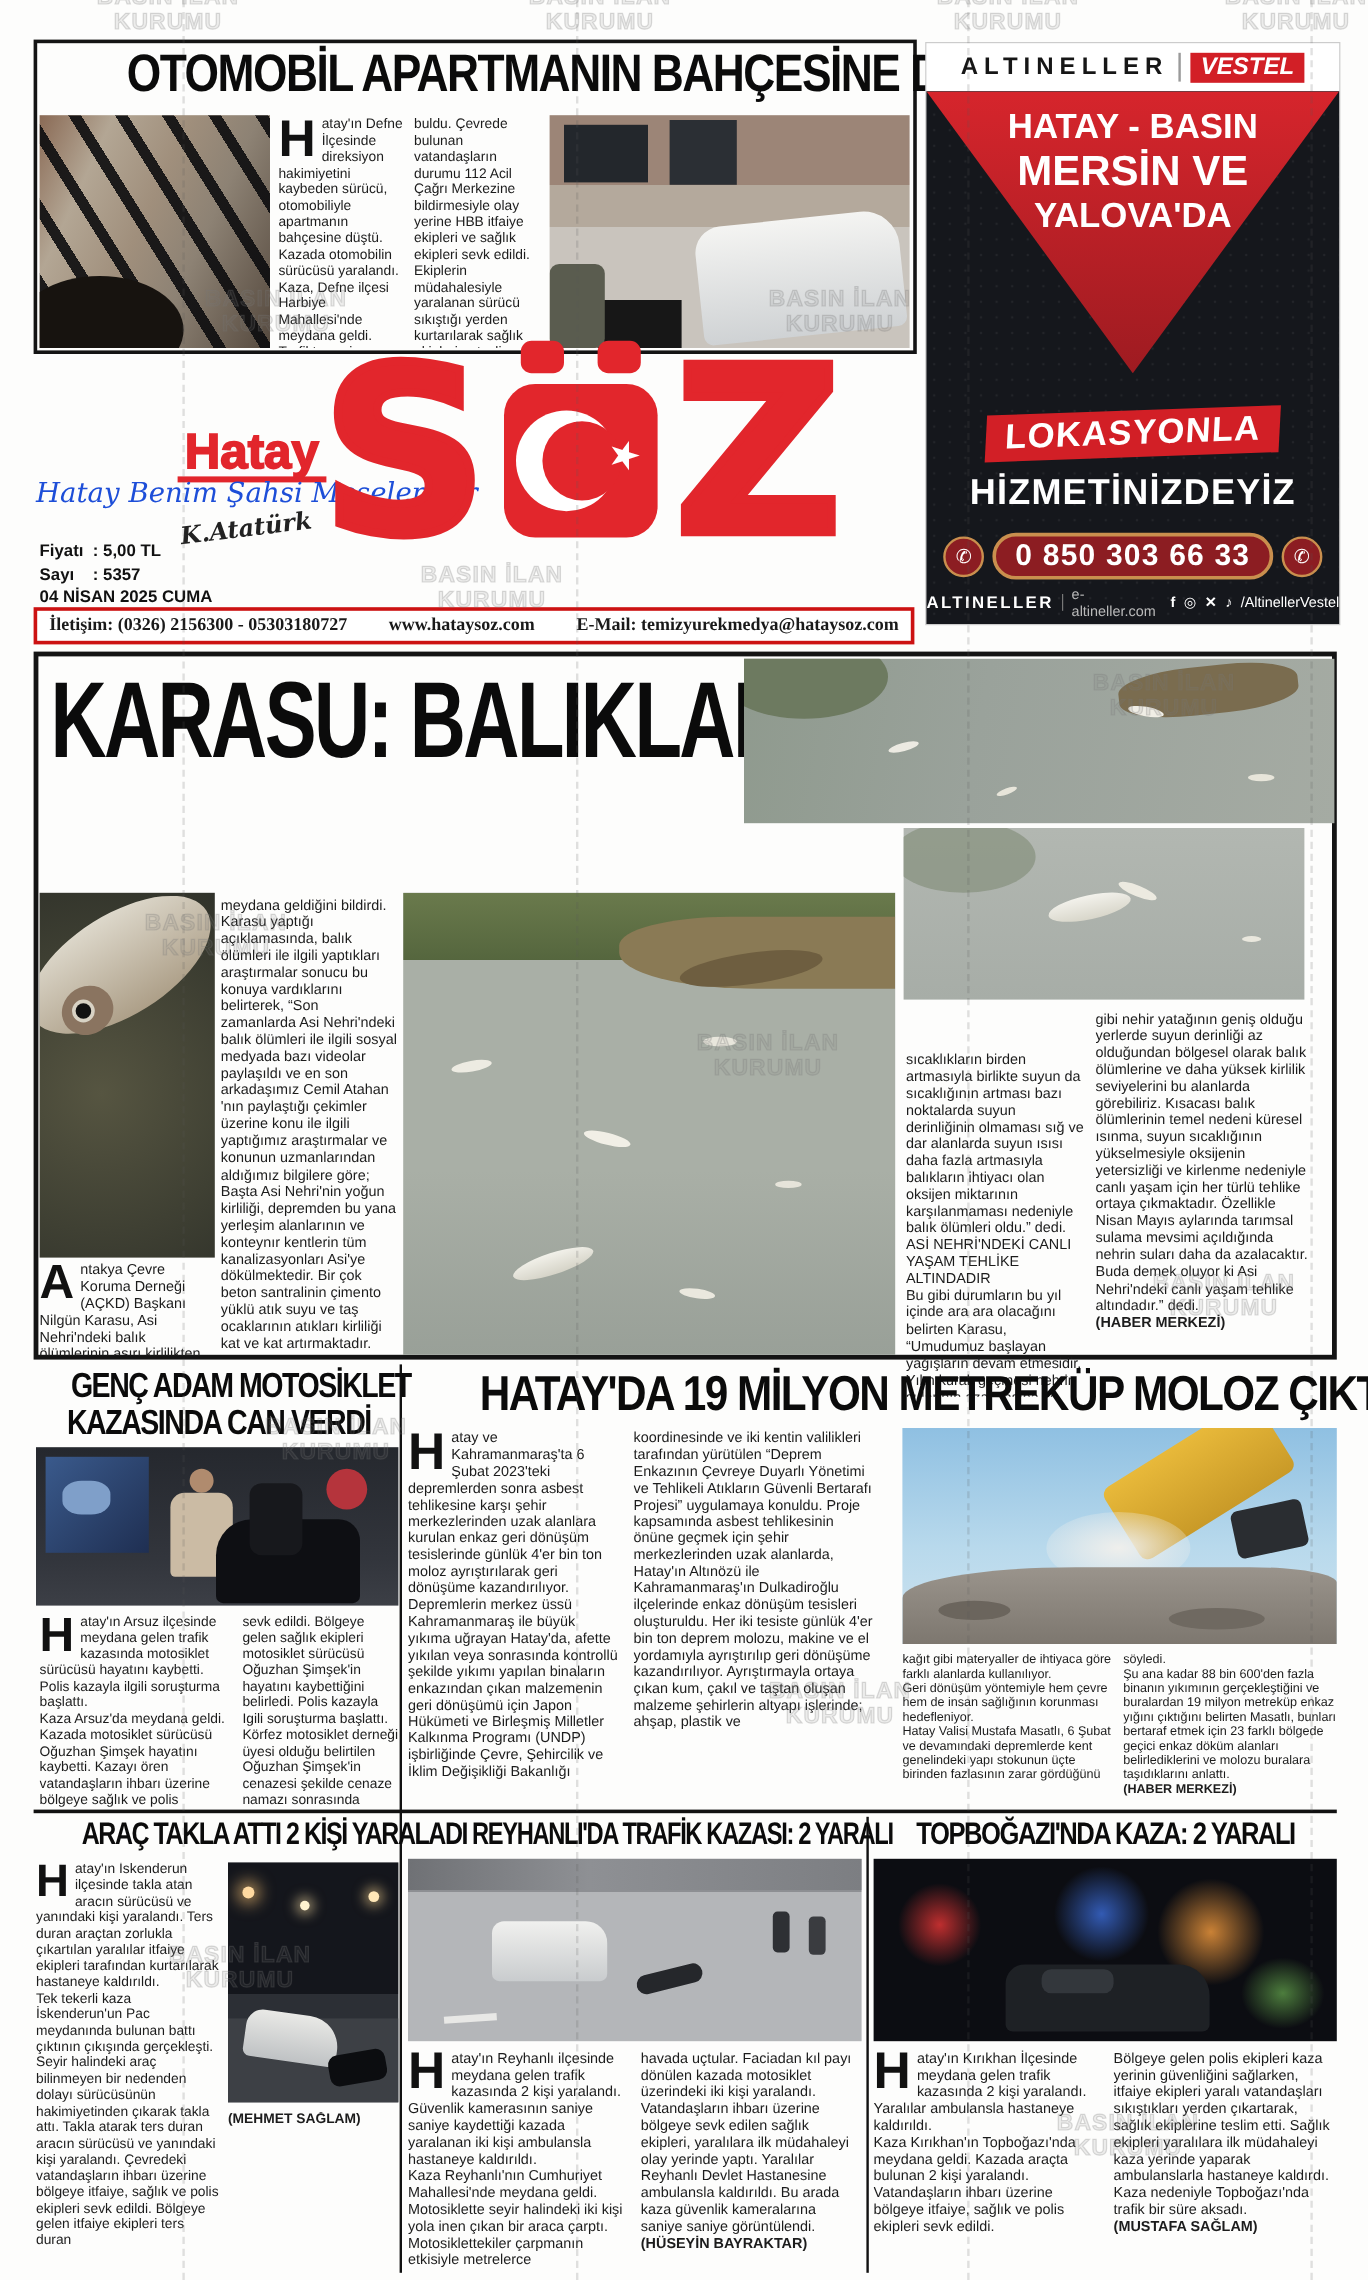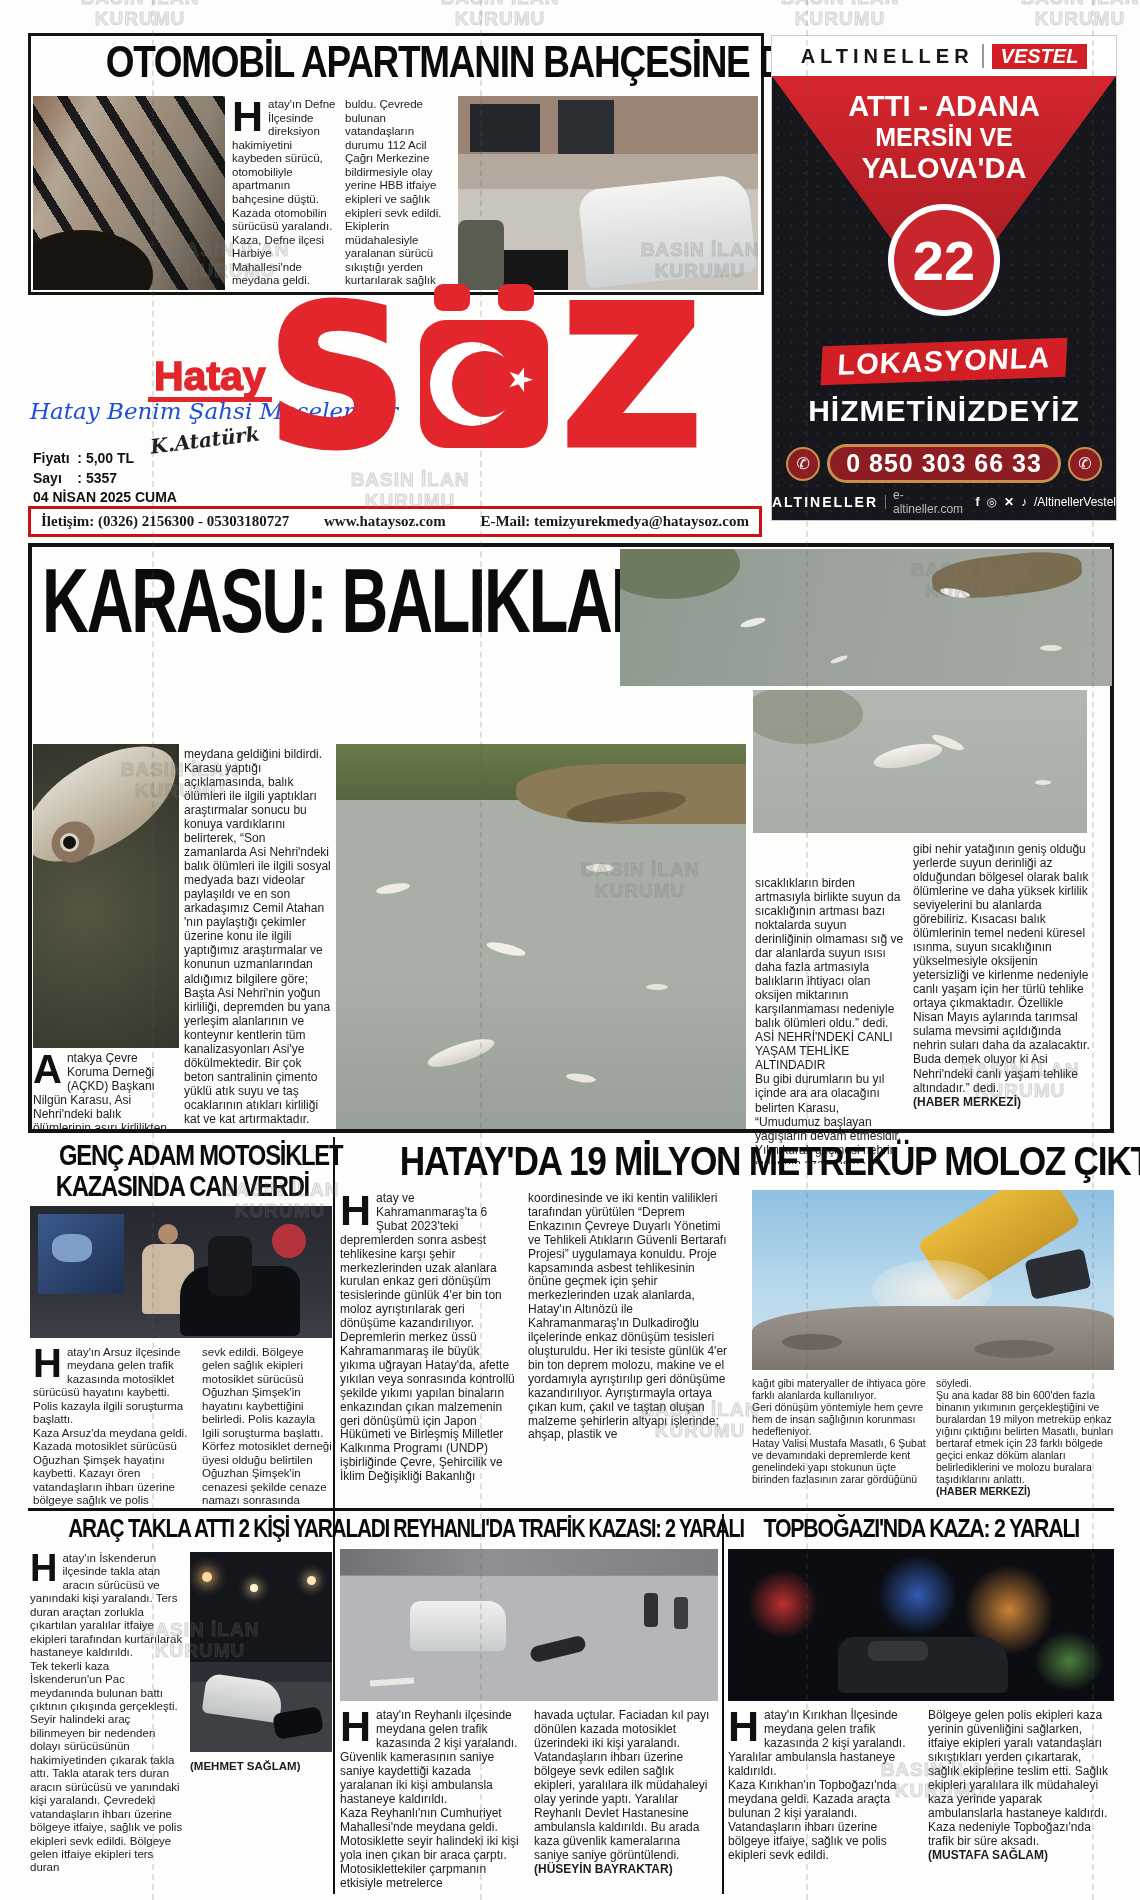--- a/index.html
+++ b/index.html
@@ -61,26 +61,23 @@
   <div class="abs" style="left:772px;top:36px;width:344px;height:484px;background:#fff;box-shadow:0 0 0 1px #ccc">
     <div style="height:40px;display:flex;align-items:center;justify-content:center;gap:8px">
       <span style="font-weight:800;font-size:20px;letter-spacing:5px;color:#161616">ALTINELLER</span>
       <span style="width:2px;height:24px;background:#9a9a9a"></span>
       <span style="font-weight:800;font-style:italic;font-size:20px;color:#fff;background:#d21f26;padding:1px 9px">VESTEL</span>
     </div>
     <div style="position:relative;height:444px;background:#15171c;overflow:hidden">
       <div style="position:absolute;inset:0;background:radial-gradient(rgba(255,255,255,.06) 1.2px,transparent 1.3px);background-size:13px 13px"></div>
       <div style="position:absolute;left:0;top:0;width:100%;height:235px;background:linear-gradient(#d6252c,#9e1b21);clip-path:polygon(0 0,100% 0,50% 100%)"></div>
       <div style="position:absolute;left:0;top:14px;width:100%;text-align:center;color:#fff;font-weight:800;line-height:1.15">
-        <div style="font-size:29px">ATTI - ADANA</div>
-        <div style="font-size:25px">MERSİN VE</div>
+        <div style="font-size:29px">HATAY - BASIN</div>
+        <div style="font-size:35px">MERSİN VE</div>
         <div style="font-size:29px">YALOVA'DA</div>
-      </div>
-      <div style="position:absolute;left:50%;top:128px;transform:translateX(-50%);width:100px;height:100px;border-radius:50%;background:#c9252c;border:6px solid #fff;display:flex;align-items:center;justify-content:center">
-        <span style="color:#fff;font-size:56px;font-weight:900">22</span>
       </div>
       <div style="position:absolute;left:50%;top:266px;transform:translateX(-50%) rotate(-2deg) skewX(-5deg);background:#d21f26;padding:3px 16px">
         <span style="color:#fff;font-size:29px;font-weight:900;letter-spacing:1px">LOKASYONLA</span>
       </div>
       <div style="position:absolute;left:0;top:318px;width:100%;text-align:center;color:#fff;font-size:30px;font-weight:900;letter-spacing:1px">HİZMETİNİZDEYİZ</div>
       <div style="position:absolute;left:0;top:368px;width:100%;display:flex;align-items:center;justify-content:center;gap:7px">
         <span class="adcirc">✆</span>
         <span style="background:#8c1d22;border:3px solid #c98f4e;border-radius:26px;padding:2px 16px">
           <span style="color:#fff;font-size:25px;font-weight:900;letter-spacing:1px">0 850 303 66 33</span>
         </span>

